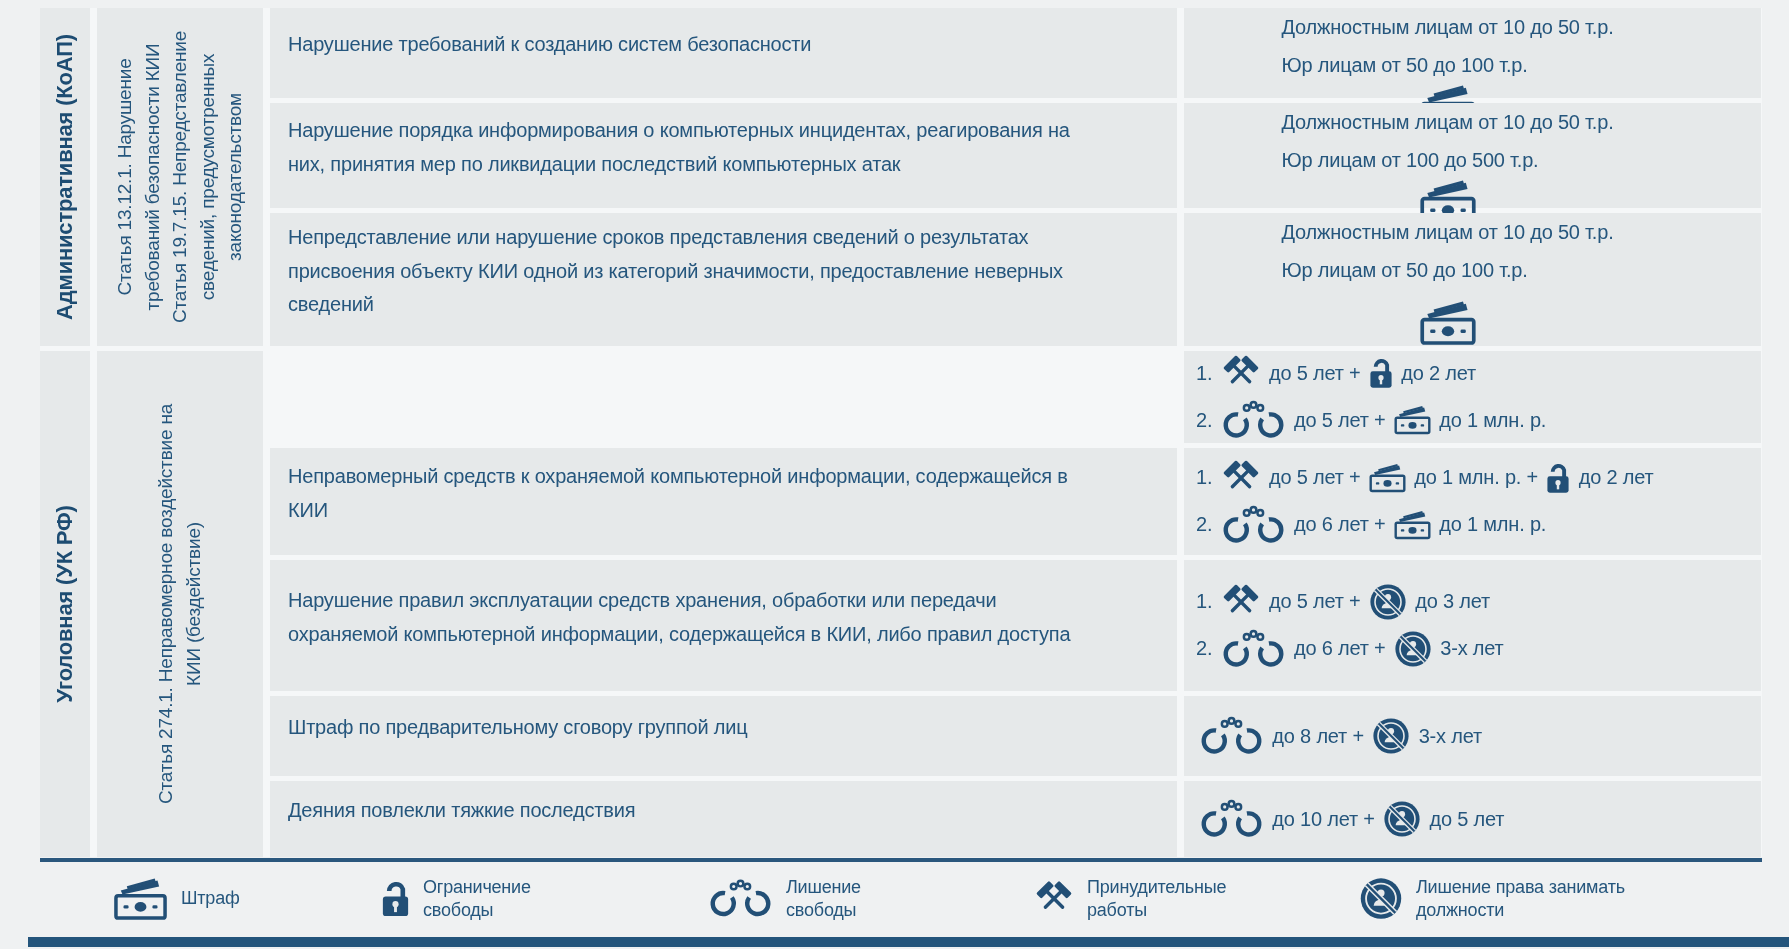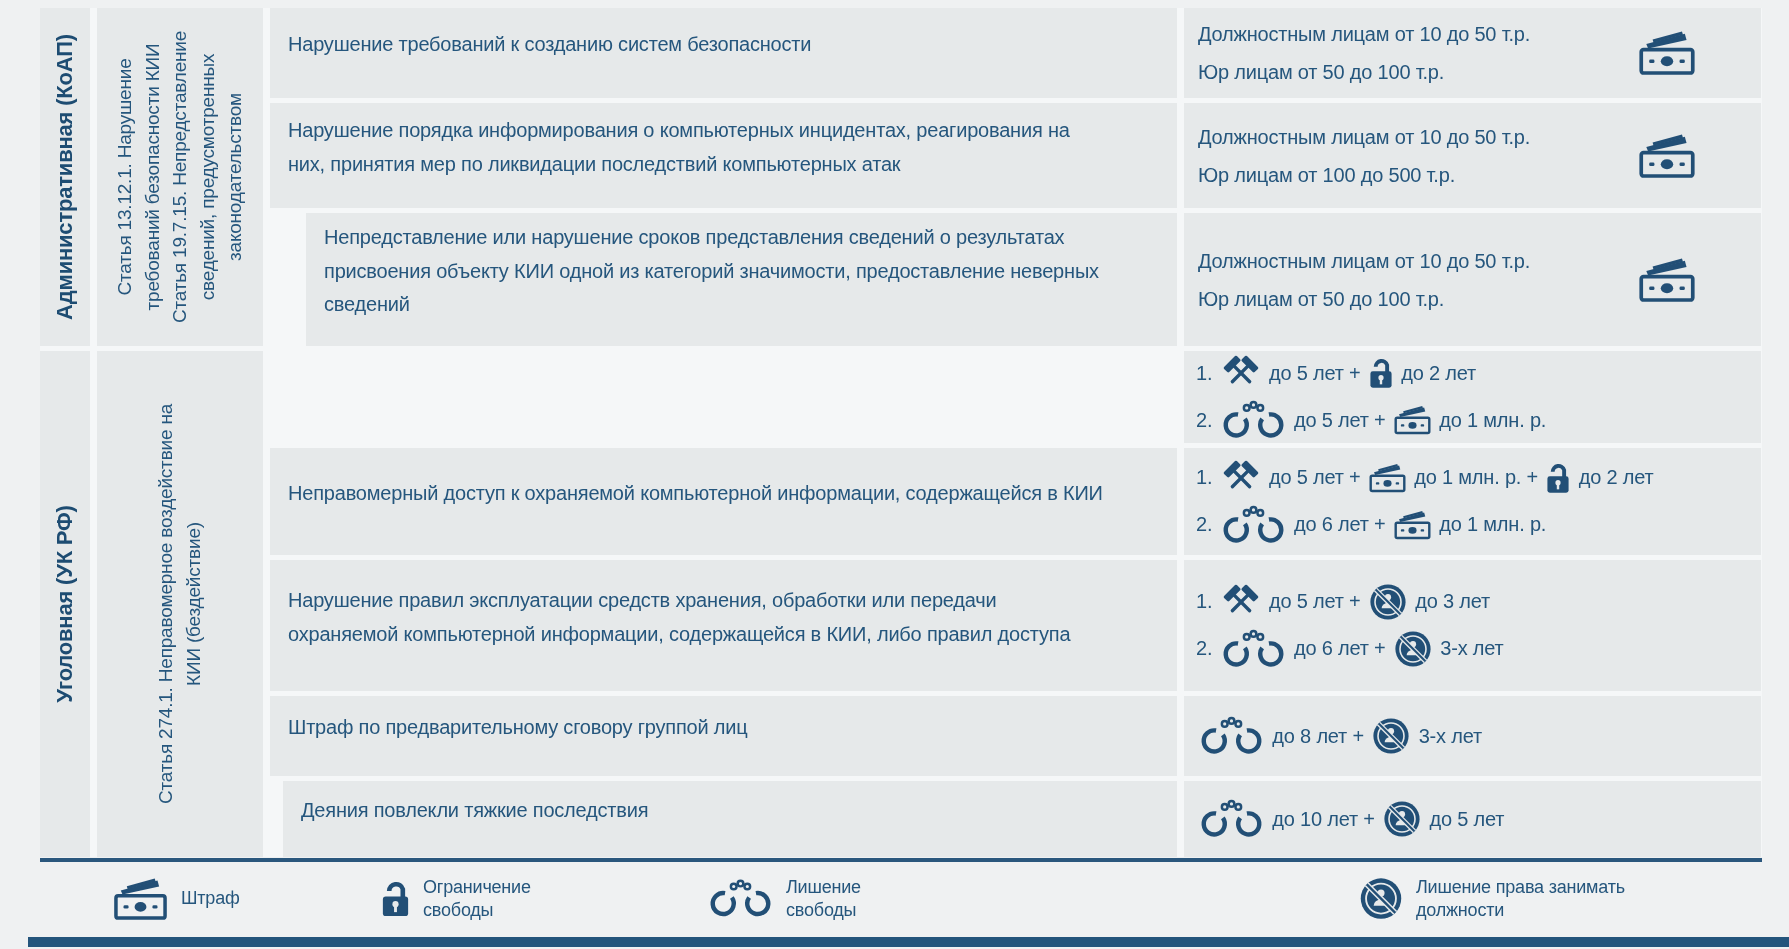--- a/index.html
+++ b/index.html
@@ -21,21 +21,21 @@
   .rot{
     position:absolute;left:50%;top:50%;
     transform:translate(-50%,-50%) rotate(-90deg);
     text-align:center;
   }
   .cat .rot{font-weight:bold;font-size:22px;color:#1d4c72;white-space:pre-line;}
   .art .rot{font-size:19px;line-height:1.45;display:flex;flex-direction:column;justify-content:center;}
   .art-line{white-space:pre-line;}
   .desc{display:flex;align-items:center;font-size:20px;line-height:1.68;padding:0 70px 16px 18px;}
   .desc span{white-space:pre-line;}
-  .pen{font-size:20px;}
+  .pen{font-size:20px;flex-direction:column;}
   .pen.fine{display:flex;align-items:center;justify-content:space-between;padding:0 64px 0 14px;}
   .fine-lines div{line-height:1.9;}
   .pen.tok{display:flex;flex-direction:column;justify-content:center;padding-left:12px;}
   .pen-line{display:flex;align-items:center;white-space:pre;margin:3px 0;}
   .icn{display:inline-flex;align-items:center;color:#224f76;}
   .pen-line .icn{margin:0 2px;}
   .table-rule{position:absolute;left:40px;top:858px;width:1722px;height:4px;background:#2a577d;}
   .legend{position:absolute;left:0;top:860px;width:1789px;height:78px;}
   .lg-item{position:absolute;top:50%;transform:translateY(-50%);display:flex;align-items:center;gap:12px;}
   .lg-label{font-size:18px;line-height:1.3;white-space:pre-line;}
@@ -89,21 +89,21 @@
         <svg width="60" height="46" viewBox="0 0 52 40" fill="currentColor">
           <path d="M8 12.2 L41.5 3.2 L43 8.6 L9.6 16 Z"></path>
           <path d="M13.5 8.3 L39 1.2 L39.9 4.2 L14.3 11.1 Z"></path>
           <rect x="3.6" y="17" width="44.8" height="20.4" rx="2" fill="none" stroke="currentColor" stroke-width="3.2"></rect>
           <ellipse cx="26" cy="27.2" rx="5.4" ry="4.4"></ellipse>
           <rect x="10.5" y="25.7" width="4.6" height="3" rx="1.2"></rect>
           <rect x="36.9" y="25.7" width="4.6" height="3" rx="1.2"></rect>
         </svg>
       </span>
     </div>
-    <div class="cell desc" style="grid-area: 3 / 3; margin-left: 36px;">
+    <div class="cell desc" style="grid-area: 3 / 3;">
       <span>Непредставление или нарушение сроков представления сведений о результатах
 присвоения объекту КИИ  одной из категорий значимости, предоставление неверных
 сведений</span>
     </div>
     <div class="cell pen fine" style="grid-area: 3 / 4;">
       <div class="fine-lines">
         <div>Должностным лицам от 10 до 50 т.р.</div>
         <div>Юр лицам от 50 до 100 т.р.</div>
       </div>
       <span class="icn fine-icn">
@@ -151,21 +151,21 @@
           </svg></span><span class="pen-txt"> до 5 лет + </span><span class="icn "><svg width="39" height="30" viewBox="0 0 52 40" fill="currentColor">
             <path d="M8 12.2 L41.5 3.2 L43 8.6 L9.6 16 Z"></path>
             <path d="M13.5 8.3 L39 1.2 L39.9 4.2 L14.3 11.1 Z"></path>
             <rect x="3.6" y="17" width="44.8" height="20.4" rx="2" fill="none" stroke="currentColor" stroke-width="3.2"></rect>
             <ellipse cx="26" cy="27.2" rx="5.4" ry="4.4"></ellipse>
             <rect x="10.5" y="25.7" width="4.6" height="3" rx="1.2"></rect>
             <rect x="36.9" y="25.7" width="4.6" height="3" rx="1.2"></rect>
           </svg></span><span class="pen-txt"> до 1 млн. р.</span></div>
     </div>
     <div class="cell desc" style="grid-area: 5 / 3;">
-      <span>Неправомерный доступ к охраняемой компьютерной информации, содержащейся в КИИ</span>
+      <span>Неправомерный средств к охраняемой компьютерной информации, содержащейся в КИИ</span>
     </div>
     <div class="cell pen tok" style="grid-area: 5 / 4;">
       <div class="pen-line"><span class="pen-txt">1. </span><span class="icn "><svg width="42" height="40" viewBox="0 0 44 42" fill="currentColor">
             <g transform="rotate(45 22 21)">
               <rect x="20.2" y="8.5" width="3.6" height="27" rx="1.6"></rect>
               <rect x="12.5" y="4" width="19" height="7.6" rx="1.4"></rect>
             </g>
             <g transform="rotate(-45 22 21)">
               <rect x="20.2" y="8.5" width="3.6" height="27" rx="1.6"></rect>
               <rect x="12.5" y="4" width="19" height="7.6" rx="1.4"></rect>
@@ -247,21 +247,21 @@
             <circle cx="32.5" cy="7.2" r="2.3" fill="none" stroke="currentColor" stroke-width="2"></circle>
           </svg></span><span class="pen-txt"> до 8 лет + </span><span class="icn "><svg width="40" height="40" viewBox="0 0 40 40" fill="currentColor">
             <circle cx="20" cy="20" r="17.6"></circle>
             <circle cx="20" cy="20" r="13" fill="none" stroke="#e6e9ea" stroke-width="1.6"></circle>
             <circle cx="20" cy="15.2" r="3.1" fill="#e6e9ea"></circle>
             <path d="M13.6 26.2 a6.4 5.4 0 0 1 12.8 0 z" fill="#e6e9ea"></path>
             <rect x="17.6" y="2.5" width="4.8" height="35" transform="rotate(-45 20 20)" fill="#e6e9ea"></rect>
             <rect x="19" y="2.5" width="2.1" height="35" transform="rotate(-45 20 20)"></rect>
           </svg></span><span class="pen-txt"> 3-х лет</span></div>
     </div>
-    <div class="cell desc" style="grid-area: 8 / 3; margin-left: 13px;">
+    <div class="cell desc" style="grid-area: 8 / 3;">
       <span>Деяния повлекли тяжкие последствия</span>
     </div>
     <div class="cell pen tok" style="grid-area: 8 / 4;">
       <div class="pen-line"><span class="icn "><svg width="67" height="42" viewBox="0 0 54 34" fill="currentColor">
             <path d="M20 16.1 A8.5 8.5 0 1 1 14.5 12.6" fill="none" stroke="currentColor" stroke-width="3.6"></path>
             <path d="M34 16.1 A8.5 8.5 0 1 0 39.5 12.6" fill="none" stroke="currentColor" stroke-width="3.6"></path>
             <circle cx="21.5" cy="7.2" r="2.3" fill="none" stroke="currentColor" stroke-width="2"></circle>
             <circle cx="27" cy="4.8" r="2.3" fill="none" stroke="currentColor" stroke-width="2"></circle>
             <circle cx="32.5" cy="7.2" r="2.3" fill="none" stroke="currentColor" stroke-width="2"></circle>
           </svg></span><span class="pen-txt"> до 10 лет + </span><span class="icn "><svg width="40" height="40" viewBox="0 0 40 40" fill="currentColor">
@@ -307,20 +307,36 @@
           <path d="M20 16.1 A8.5 8.5 0 1 1 14.5 12.6" fill="none" stroke="currentColor" stroke-width="3.6"></path>
           <path d="M34 16.1 A8.5 8.5 0 1 0 39.5 12.6" fill="none" stroke="currentColor" stroke-width="3.6"></path>
           <circle cx="21.5" cy="7.2" r="2.3" fill="none" stroke="currentColor" stroke-width="2"></circle>
           <circle cx="27" cy="4.8" r="2.3" fill="none" stroke="currentColor" stroke-width="2"></circle>
           <circle cx="32.5" cy="7.2" r="2.3" fill="none" stroke="currentColor" stroke-width="2"></circle>
         </svg>
       </span>
       <div class="lg-label">Лишение
 свободы</div>
     </div>
+    <div class="lg-item" style="left: 1033px;">
+      <span class="icn ">
+        <svg width="42" height="40" viewBox="0 0 44 42" fill="currentColor">
+          <g transform="rotate(45 22 21)">
+            <rect x="20.2" y="8.5" width="3.6" height="27" rx="1.6"></rect>
+            <rect x="12.5" y="4" width="19" height="7.6" rx="1.4"></rect>
+          </g>
+          <g transform="rotate(-45 22 21)">
+            <rect x="20.2" y="8.5" width="3.6" height="27" rx="1.6"></rect>
+            <rect x="12.5" y="4" width="19" height="7.6" rx="1.4"></rect>
+          </g>
+        </svg>
+      </span>
+      <div class="lg-label">Принудительные
+работы</div>
+    </div>
     <div class="lg-item" style="left: 1358px;">
       <span class="icn ">
         <svg width="46" height="46" viewBox="0 0 40 40" fill="currentColor">
           <circle cx="20" cy="20" r="17.6"></circle>
           <circle cx="20" cy="20" r="13" fill="none" stroke="#e6e9ea" stroke-width="1.6"></circle>
           <circle cx="20" cy="15.2" r="3.1" fill="#e6e9ea"></circle>
           <path d="M13.6 26.2 a6.4 5.4 0 0 1 12.8 0 z" fill="#e6e9ea"></path>
           <rect x="17.6" y="2.5" width="4.8" height="35" transform="rotate(-45 20 20)" fill="#e6e9ea"></rect>
           <rect x="19" y="2.5" width="2.1" height="35" transform="rotate(-45 20 20)"></rect>
         </svg>

